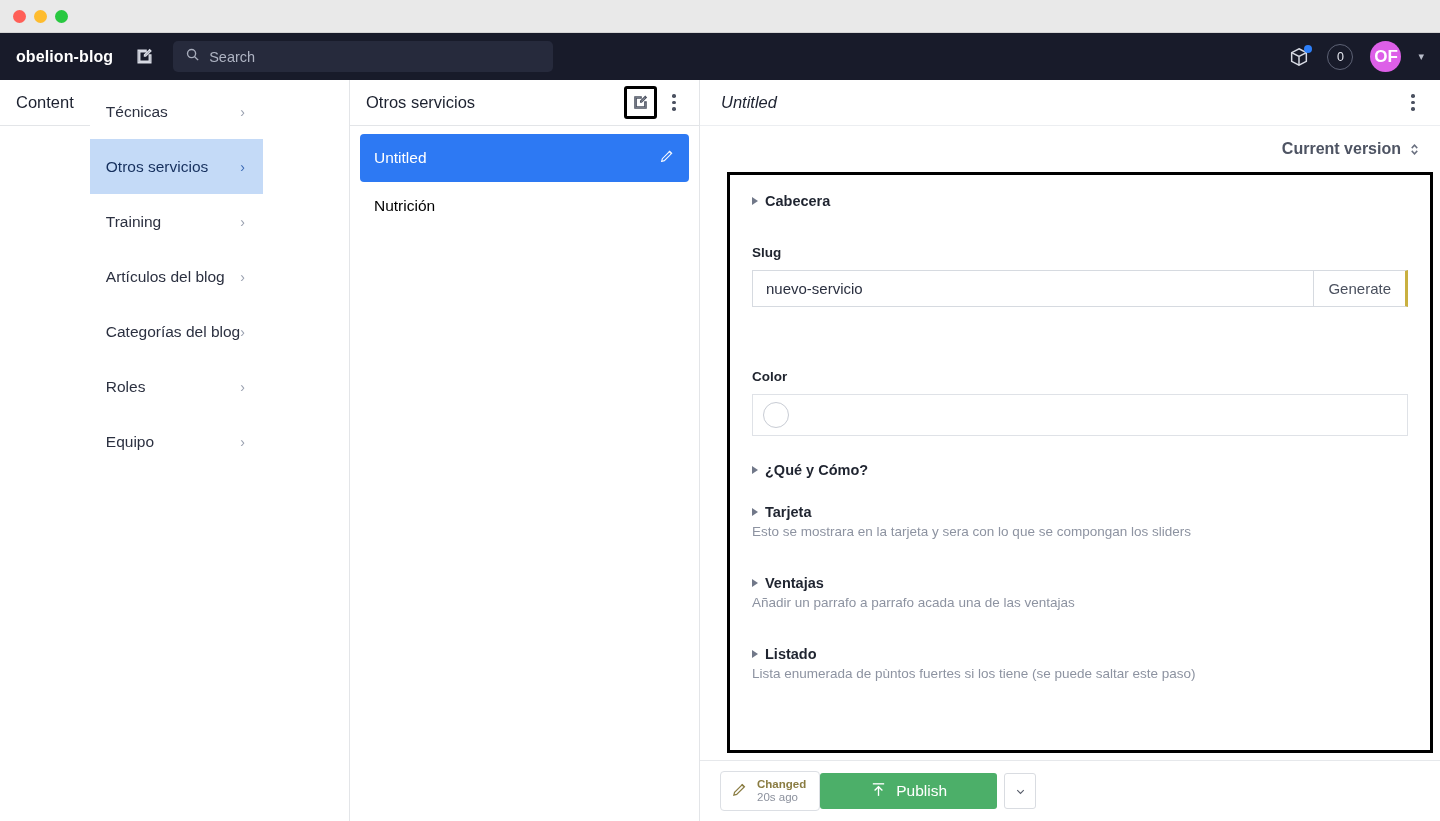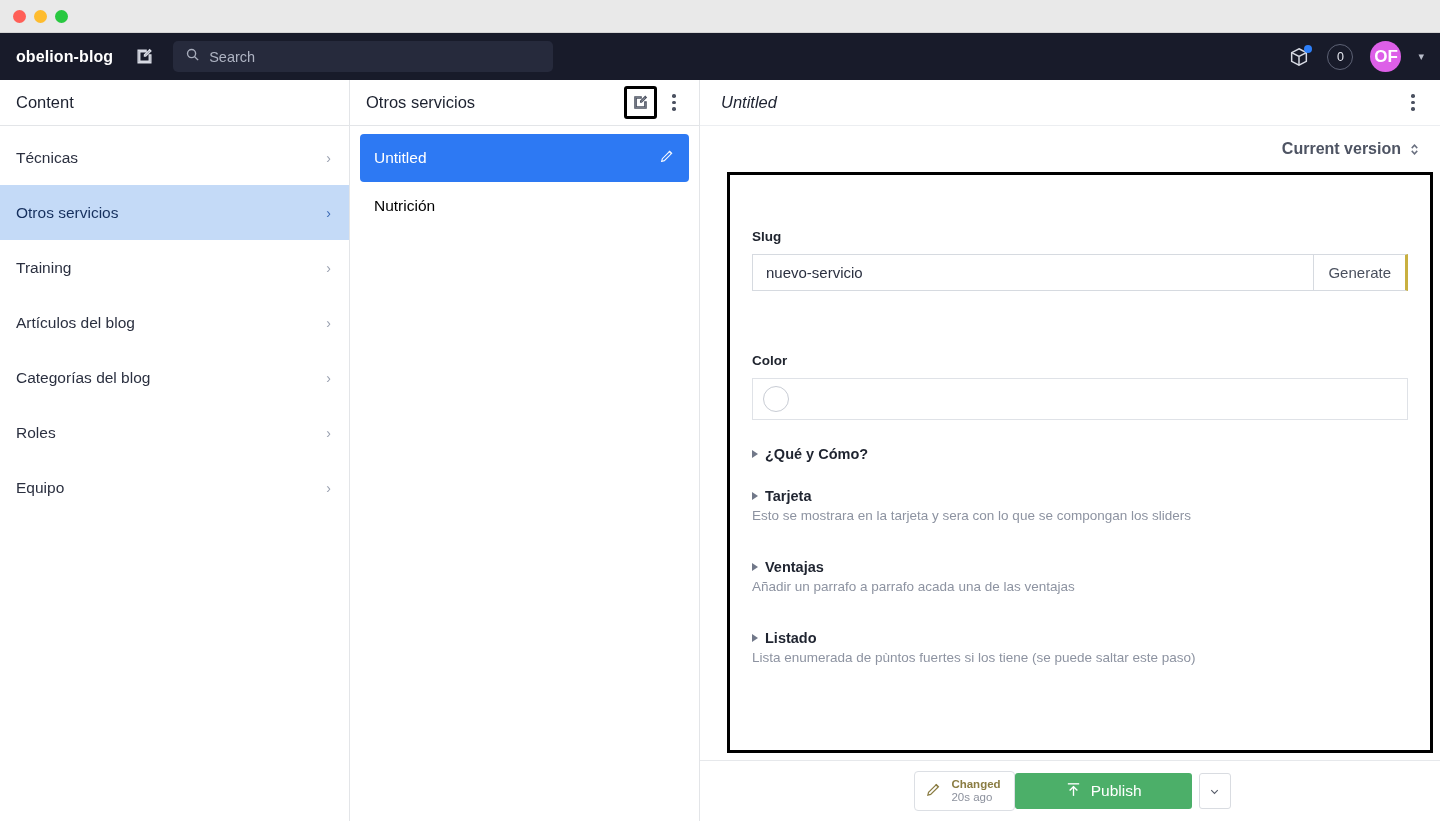--- a/index.html
+++ b/index.html
@@ -65,21 +65,21 @@
     width: 31px; height: 31px; border-radius: 50%; background: #dd5fe8;
     display: flex; align-items: center; justify-content: center;
     font-size: 17px; font-weight: 700; color: #fff; cursor: pointer;
   }
   .chev-sm { color: #b9bdca; font-size: 11px; cursor: pointer; }
 
   
   .body-wrap { display: flex; height: calc(821px - 33px - 47px); }
 
   
-  .col-sidebar { width: 350px; border-right: 1px solid #e3e5e8; display: flex; flex-direction: column; }
+  .col-sidebar { width: 350px; border-right: 1px solid #e3e5e8; display: flex; }
   .col-head {
     height: 46px; display: flex; align-items: center;
     padding: 0 16px; border-bottom: 1px solid #e3e5e8; flex-shrink: 0;
   }
   .col-head-title { font-size: 16.5px; color: #1d2230; font-weight: 400; }
   .nav-list { padding-top: 4px; }
   .nav-item {
     height: 55px; display: flex; align-items: center;
     padding: 0 18px 0 16px; cursor: pointer; font-size: 15.5px; color: #2b3040;
   }
@@ -162,21 +162,21 @@
     padding: 0 10px; background: #fff; cursor: pointer;
   }
   .swatch {
     width: 26px; height: 26px; border-radius: 50%;
     border: 1px solid #c8ccd4; background: #ffffff;
   }
 
   
   .bottom-bar {
     height: 61px; border-top: 1px solid #e6e8eb; display: flex;
-    align-items: center; justify-content: center;
+    align-items: center; justify-content: flex-start;
     padding: 0 15px 0 20px; flex-shrink: 0; background: #fff;
   }
   .changed-badge {
     display: flex; align-items: center; gap: 9px;
     border: 1px solid #dcdfe4; border-radius: 4px; padding: 6px 13px 6px 10px;
     cursor: pointer; background: #fff;
   }
   .changed-text { line-height: 1.15; }
   .changed-text .t1 { font-size: 11.5px; font-weight: 700; color: #8a7c42; display:block; }
   .changed-text .t2 { font-size: 11.5px; color: #8c919d; display:block; }
@@ -337,20 +337,24 @@
             <path d="M3 6.5L6 3.3l3 3.2"></path>
               <path d="M3 9.5L6 12.7l3-3.2"></path>
           </svg>
         </span>
       </span>
     </div>
 
     <div class="editor-scroll">
       <div class="form-frame">
 
+        <div class="section-toggle">
+          <span class="tri"></span>
+          <span>Cabecera</span>
+        </div>
 
         <div class="spacer-lg"></div>
 
         <div class="field">
           <div class="field-label">Slug</div>
           <div class="slug-row">
             <input class="slug-input" type="text" value="nuevo-servicio" style="">
             <button class="gen-btn">Generate</button>
           </div>
         </div>

